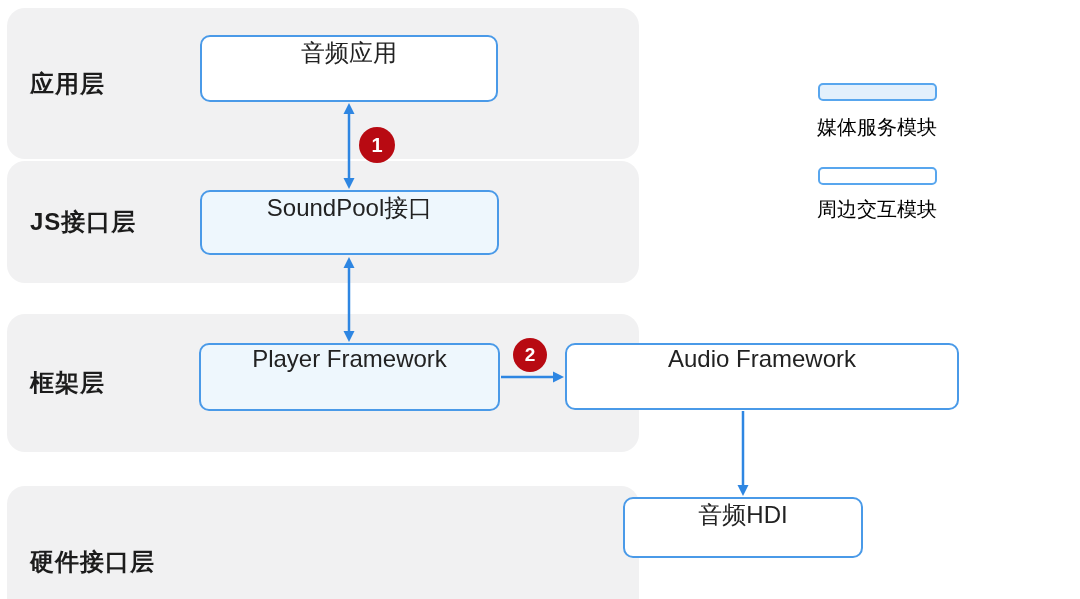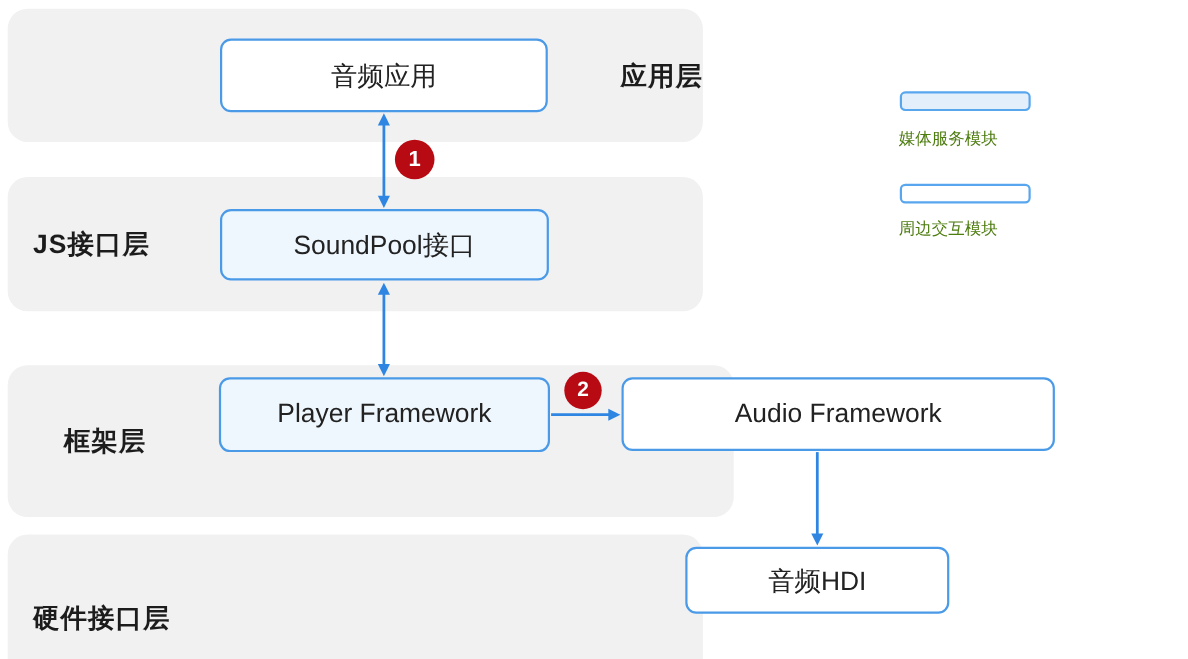--- a/index.html
+++ b/index.html
@@ -30,21 +30,21 @@
     font-weight: 600;
     color: #1c1c1c;
     letter-spacing: 1px;
   }
   .node {
     position: absolute;
     border: 2px solid #4a9ae8;
     border-radius: 10px;
     background: #ffffff;
     display: flex;
-    align-items: center;
+    align-items: flex-start;
     justify-content: center;
     font-size: 24px;
     font-weight: 400;
     color: #222222;
     box-sizing: border-box;
   }
   .node.media-fill { background: #eef7fd; }
   #node-audio-app      { left: 200px; top: 35px;  width: 298px; height: 67px; }
   #node-soundpool      { left: 200px; top: 190px; width: 299px; height: 65px; }
   #node-player-fw      { left: 199px; top: 343px; width: 301px; height: 68px; }
@@ -78,40 +78,40 @@
     height: 18px;
     border: 2px solid #58a6ee;
     border-radius: 5px;
     box-sizing: border-box;
   }
   #legend-swatch-media  { top: 83px;  background: #e3f0fc; }
   #legend-swatch-periph { top: 167px; background: #ffffff; }
   .legend-label {
     position: absolute;
     left: 817px;
-    font-size: 15px;
+    font-size: 20px;
     font-weight: 500;
-    color: #4d7c0f;
+    color: #000000;
     line-height: 22px;
   }
   #legend-label-media  { top: 116px; }
   #legend-label-periph { top: 198px; text-align: center; }
 </style>
 </head>
 <body>
 
 <div id="stage">
 
-  <div class="band" style="top:8px;   height:121px;justify-content:flex-end;">
+  <div class="band" style="top:8px;   height:151px;">
     <span class="band-label">应用层</span>
   </div>
   <div class="band" style="top:161px; height:122px;">
     <span class="band-label">JS接口层</span>
   </div>
-  <div class="band" style="top:332px; height:138px;padding-left:28px;">
+  <div class="band" style="top:314px; height:138px;">
     <span class="band-label">框架层</span>
   </div>
   <div class="band" style="top:486px; height:151px;">
     <span class="band-label">硬件接口层</span>
   </div>
 
   <svg id="arrow-layer" viewBox="0 0 1080 599" xmlns="http://www.w3.org/2000/svg">
 
     <g stroke="#2e86e2" fill="#2e86e2">
       <line x1="349" y1="112" x2="349" y2="180" stroke-width="2.5"></line>

